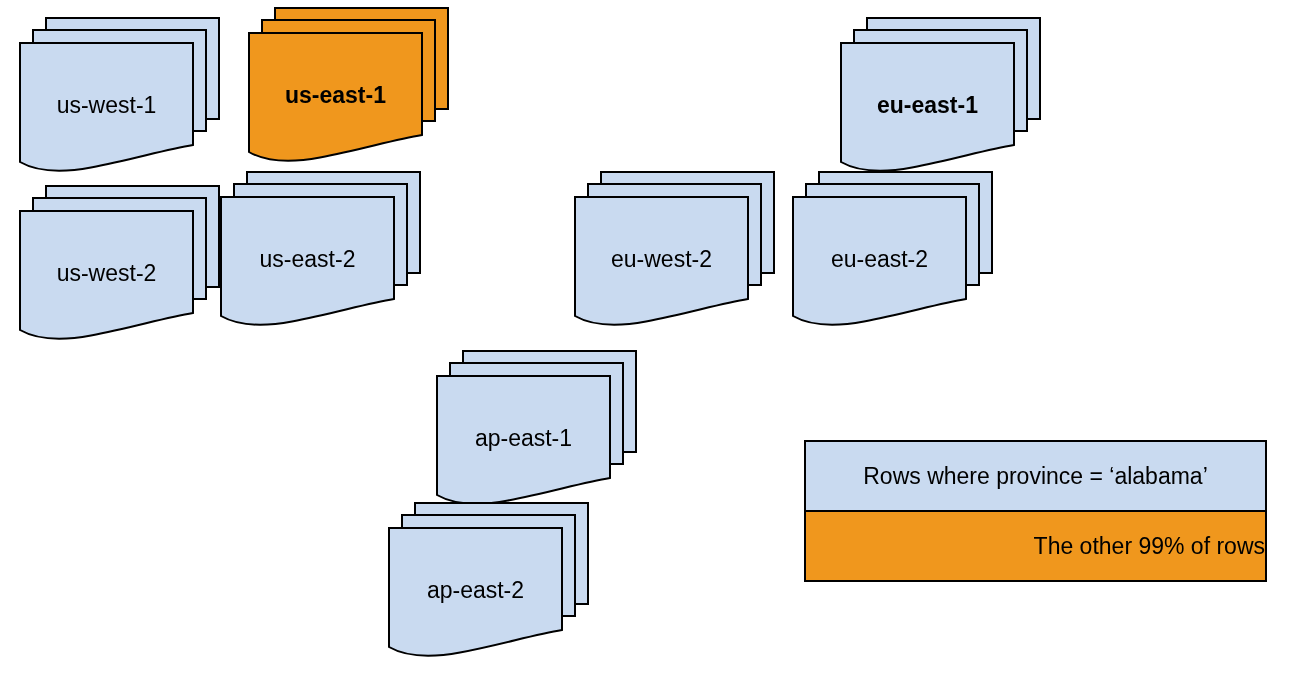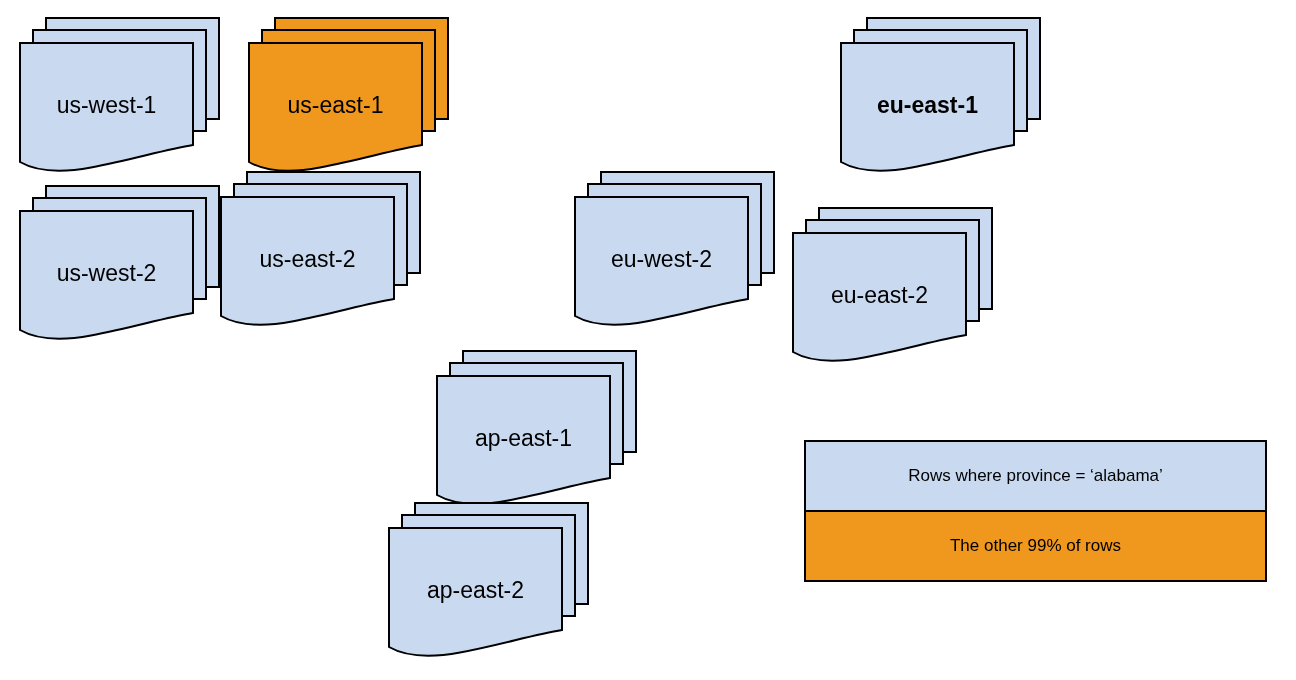--- a/index.html
+++ b/index.html
@@ -28,40 +28,40 @@
     position: absolute;
     left: 804px; top: 440px;
     width: 463px; height: 142px;
     border: 2px solid #000000;
     box-sizing: border-box;
     display: flex; flex-direction: column;
   }
   .legend-row {
     flex: 1 1 50%;
     display: flex; align-items: center; justify-content: center;
-    font-size: 17px; color: #000000;
+    font-size: 23px; color: #000000;
   }
   .legend-row.bg-blue   { background: #C9DAF0; border-bottom: 2px solid #000000; }
-  .legend-row.bg-orange { background: #F0971D; }
+  .legend-row.bg-orange { background: #F0971D; justify-content: flex-end; }
 </style>
 </head>
 <body>
 
 <div class="canvas">
 
   <div class="stack" style="left:19px; top:17px;">
     <svg width="202" height="157" viewBox="0 0 202 157">
       <rect class="sheet fill-blue" x="27" y="1" width="173" height="101"></rect>
       <rect class="sheet fill-blue" x="14" y="13" width="173" height="101"></rect>
       <path class="sheet fill-blue" d="M 1 26 L 174 26 L 174 128 C 146 132.5 112 143 72 150.5 C 40 156.5 16 153.5 1 145 Z"></path>
       <text class="stack-label" x="87.5" y="96">us-west-1</text>
     </svg>
   </div>
 
-  <div class="stack" style="left:248px; top:17px;">
+  <div class="stack" style="left:248px; top:7px;font-weight:bold;">
     <svg width="202" height="157" viewBox="0 0 202 157">
       <rect class="sheet fill-orange" x="27" y="1" width="173" height="101"></rect>
       <rect class="sheet fill-orange" x="14" y="13" width="173" height="101"></rect>
       <path class="sheet fill-orange" d="M 1 26 L 174 26 L 174 128 C 146 132.5 112 143 72 150.5 C 40 156.5 16 153.5 1 145 Z"></path>
       <text class="stack-label" x="87.5" y="96">us-east-1</text>
     </svg>
   </div>
 
 
   <div class="stack" style="left:840px; top:17px;font-weight:bold;">
@@ -93,21 +93,21 @@
 
   <div class="stack" style="left:574px; top:171px;">
     <svg width="202" height="157" viewBox="0 0 202 157">
       <rect class="sheet fill-blue" x="27" y="1" width="173" height="101"></rect>
       <rect class="sheet fill-blue" x="14" y="13" width="173" height="101"></rect>
       <path class="sheet fill-blue" d="M 1 26 L 174 26 L 174 128 C 146 132.5 112 143 72 150.5 C 40 156.5 16 153.5 1 145 Z"></path>
       <text class="stack-label" x="87.5" y="96">eu-west-2</text>
     </svg>
   </div>
 
-  <div class="stack" style="left:792px; top:171px;margin-top:36px;">
+  <div class="stack" style="left:792px; top:171px;">
     <svg width="202" height="157" viewBox="0 0 202 157">
       <rect class="sheet fill-blue" x="27" y="1" width="173" height="101"></rect>
       <rect class="sheet fill-blue" x="14" y="13" width="173" height="101"></rect>
       <path class="sheet fill-blue" d="M 1 26 L 174 26 L 174 128 C 146 132.5 112 143 72 150.5 C 40 156.5 16 153.5 1 145 Z"></path>
       <text class="stack-label" x="87.5" y="96">eu-east-2</text>
     </svg>
   </div>
 
   <div class="stack" style="left:401px; top:350px;margin-left:35px;">
     <svg width="202" height="157" viewBox="0 0 202 157">

